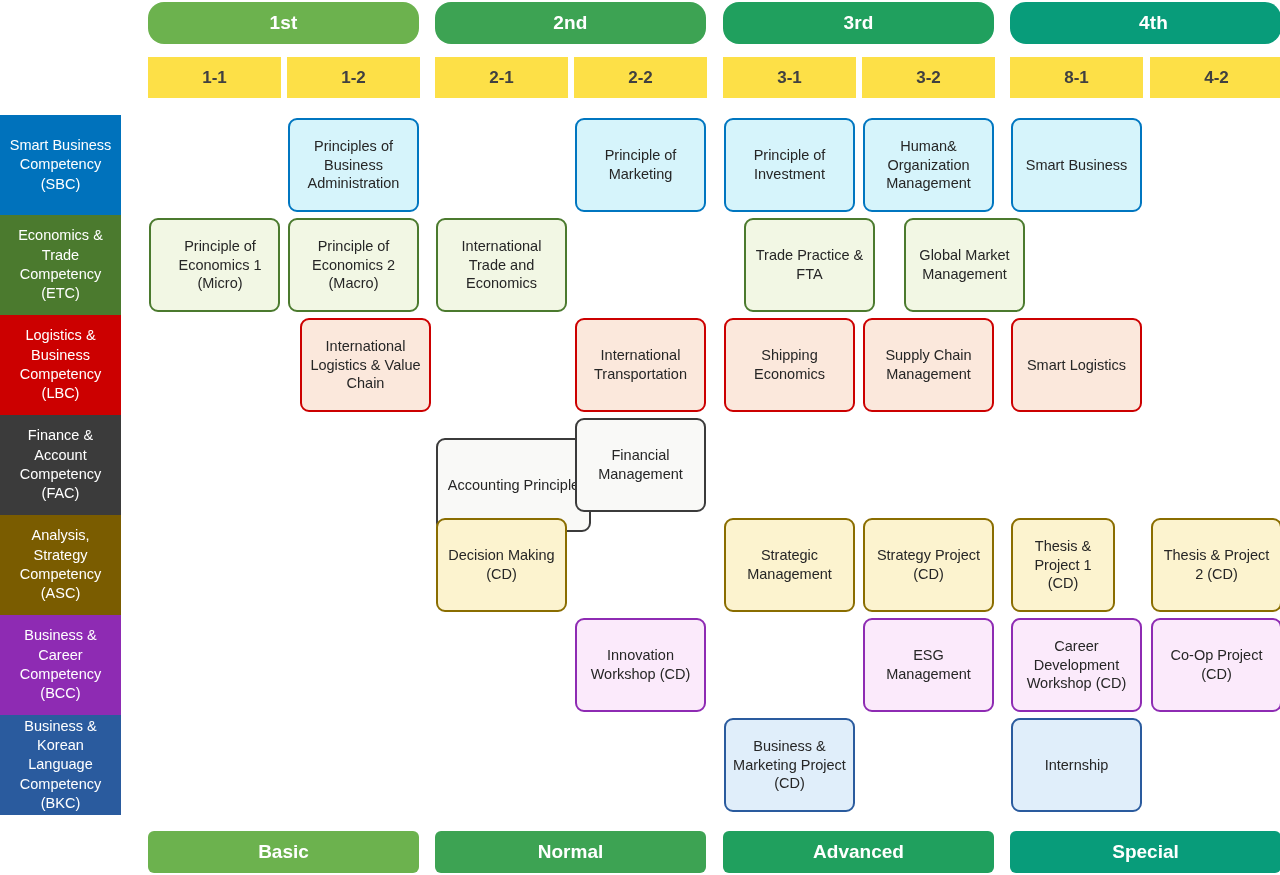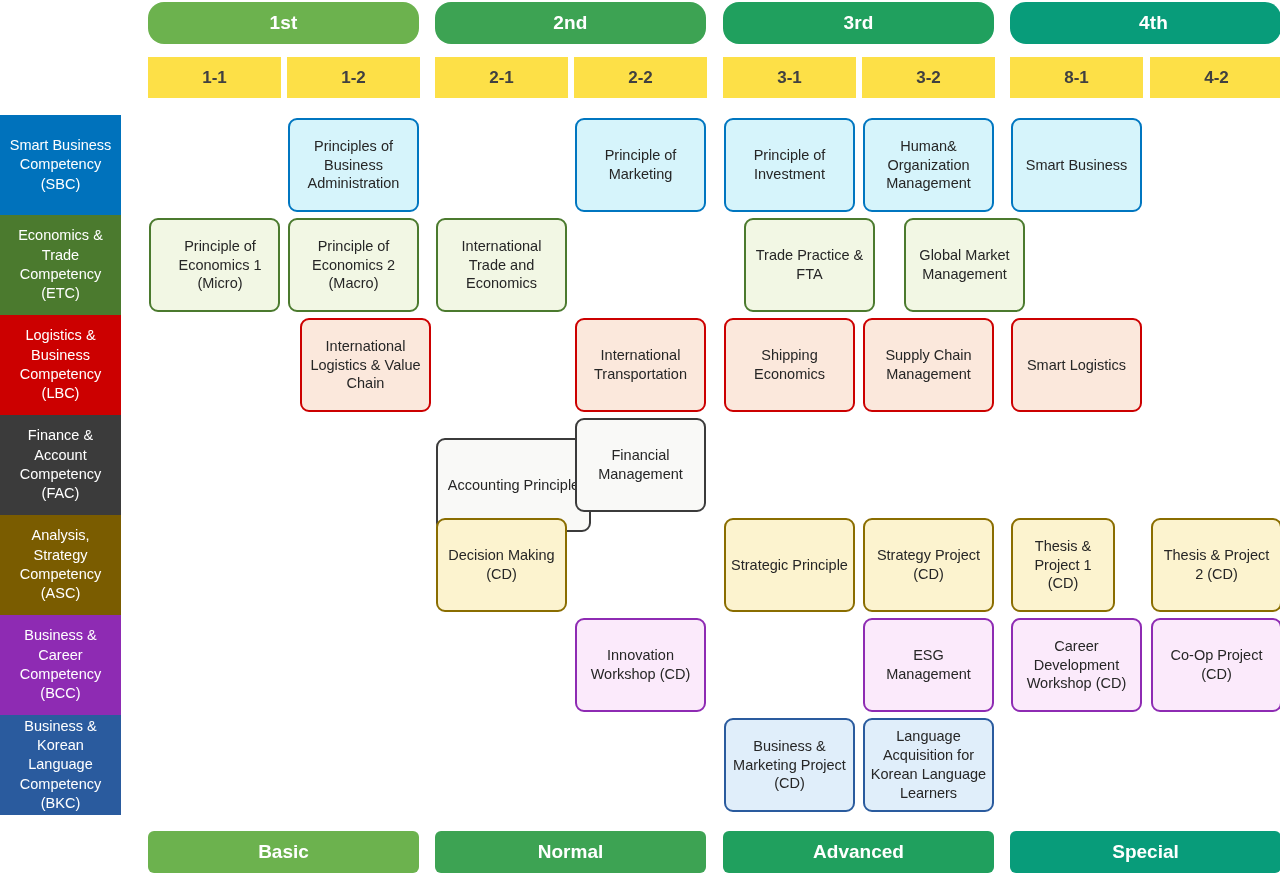--- a/index.html
+++ b/index.html
@@ -121,27 +121,27 @@
     <div class="course-card abs" style="left: 724px; top: 218px; width: 131px; height: 94px; background: rgb(242, 247, 228); border-color: rgb(75, 122, 46); margin-left: 20px;">Trade Practice &amp; FTA</div>
     <div class="course-card abs" style="left: 863px; top: 218px; width: 121px; height: 94px; background: rgb(242, 247, 228); border-color: rgb(75, 122, 46); margin-left: 41px;">Global Market Management</div>
     <div class="course-card abs" style="left: 288px; top: 318px; width: 131px; height: 94px; background: rgb(251, 232, 220); border-color: rgb(204, 0, 0); margin-left: 12px;">International Logistics &amp; Value Chain</div>
     <div class="course-card abs" style="left: 575px; top: 318px; width: 131px; height: 94px; background: rgb(251, 232, 220); border-color: rgb(204, 0, 0);">International Transportation</div>
     <div class="course-card abs" style="left: 724px; top: 318px; width: 131px; height: 94px; background: rgb(251, 232, 220); border-color: rgb(204, 0, 0);">Shipping Economics</div>
     <div class="course-card abs" style="left: 863px; top: 318px; width: 131px; height: 94px; background: rgb(251, 232, 220); border-color: rgb(204, 0, 0);">Supply Chain Management</div>
     <div class="course-card abs" style="left: 1011px; top: 318px; width: 131px; height: 94px; background: rgb(251, 232, 220); border-color: rgb(204, 0, 0);">Smart Logistics</div>
     <div class="course-card abs" style="left: 436px; top: 438px; width: 155px; height: 94px; background: rgb(249, 249, 247); border-color: rgb(59, 59, 59);">Accounting Principle</div>
     <div class="course-card abs" style="left: 575px; top: 418px; width: 131px; height: 94px; background: rgb(249, 249, 247); border-color: rgb(59, 59, 59);">Financial Management</div>
     <div class="course-card abs" style="left: 436px; top: 518px; width: 131px; height: 94px; background: rgb(252, 243, 207); border-color: rgb(138, 109, 0);">Decision Making (CD)</div>
-    <div class="course-card abs" style="left: 724px; top: 518px; width: 131px; height: 94px; background: rgb(252, 243, 207); border-color: rgb(138, 109, 0);">Strategic Principle</div>
+    <div class="course-card abs" style="left: 724px; top: 518px; width: 131px; height: 94px; background: rgb(252, 243, 207); border-color: rgb(138, 109, 0);">Strategic Management</div>
     <div class="course-card abs" style="left: 863px; top: 518px; width: 131px; height: 94px; background: rgb(252, 243, 207); border-color: rgb(138, 109, 0);">Strategy Project (CD)</div>
     <div class="course-card abs" style="left: 1011px; top: 518px; width: 104px; height: 94px; background: rgb(252, 243, 207); border-color: rgb(138, 109, 0); text-align: center;">Thesis &amp; Project 1 (CD)</div>
     <div class="course-card abs" style="left: 1151px; top: 518px; width: 131px; height: 94px; background: rgb(252, 243, 207); border-color: rgb(138, 109, 0);">Thesis &amp; Project 2 (CD)</div>
     <div class="course-card abs" style="left: 575px; top: 618px; width: 131px; height: 94px; background: rgb(251, 234, 251); border-color: rgb(142, 43, 179);">Innovation Workshop (CD)</div>
     <div class="course-card abs" style="left: 863px; top: 618px; width: 131px; height: 94px; background: rgb(251, 234, 251); border-color: rgb(142, 43, 179);">ESG Management</div>
     <div class="course-card abs" style="left: 1011px; top: 618px; width: 131px; height: 94px; background: rgb(251, 234, 251); border-color: rgb(142, 43, 179);">Career Development Workshop (CD)</div>
     <div class="course-card abs" style="left: 1151px; top: 618px; width: 131px; height: 94px; background: rgb(251, 234, 251); border-color: rgb(142, 43, 179);">Co-Op Project (CD)</div>
     <div class="course-card abs" style="left: 724px; top: 718px; width: 131px; height: 94px; background: rgb(224, 238, 250); border-color: rgb(42, 91, 158);">Business &amp; Marketing Project (CD)</div>
-    <div class="course-card abs" style="left: 863px; top: 718px; width: 131px; height: 94px; background: rgb(224, 238, 250); border-color: rgb(42, 91, 158);">Language Acquisition for Korean Language Learners</div>
+    <div class="course-card abs" style="left: 1011px; top: 718px; width: 131px; height: 94px; background: rgb(224, 238, 250); border-color: rgb(42, 91, 158);">Internship</div>
     <div class="level-band abs" style="left: 148px; top: 831px; width: 271px; height: 42px; background: rgb(108, 178, 78);">Basic</div>
     <div class="level-band abs" style="left: 435px; top: 831px; width: 271px; height: 42px; background: rgb(61, 163, 83);">Normal</div>
     <div class="level-band abs" style="left: 723px; top: 831px; width: 271px; height: 42px; background: rgb(32, 160, 94);">Advanced</div>
     <div class="level-band abs" style="left: 1010px; top: 831px; width: 271px; height: 42px; background: rgb(8, 156, 122);">Special</div>
   </div>
 
 </body></html>

